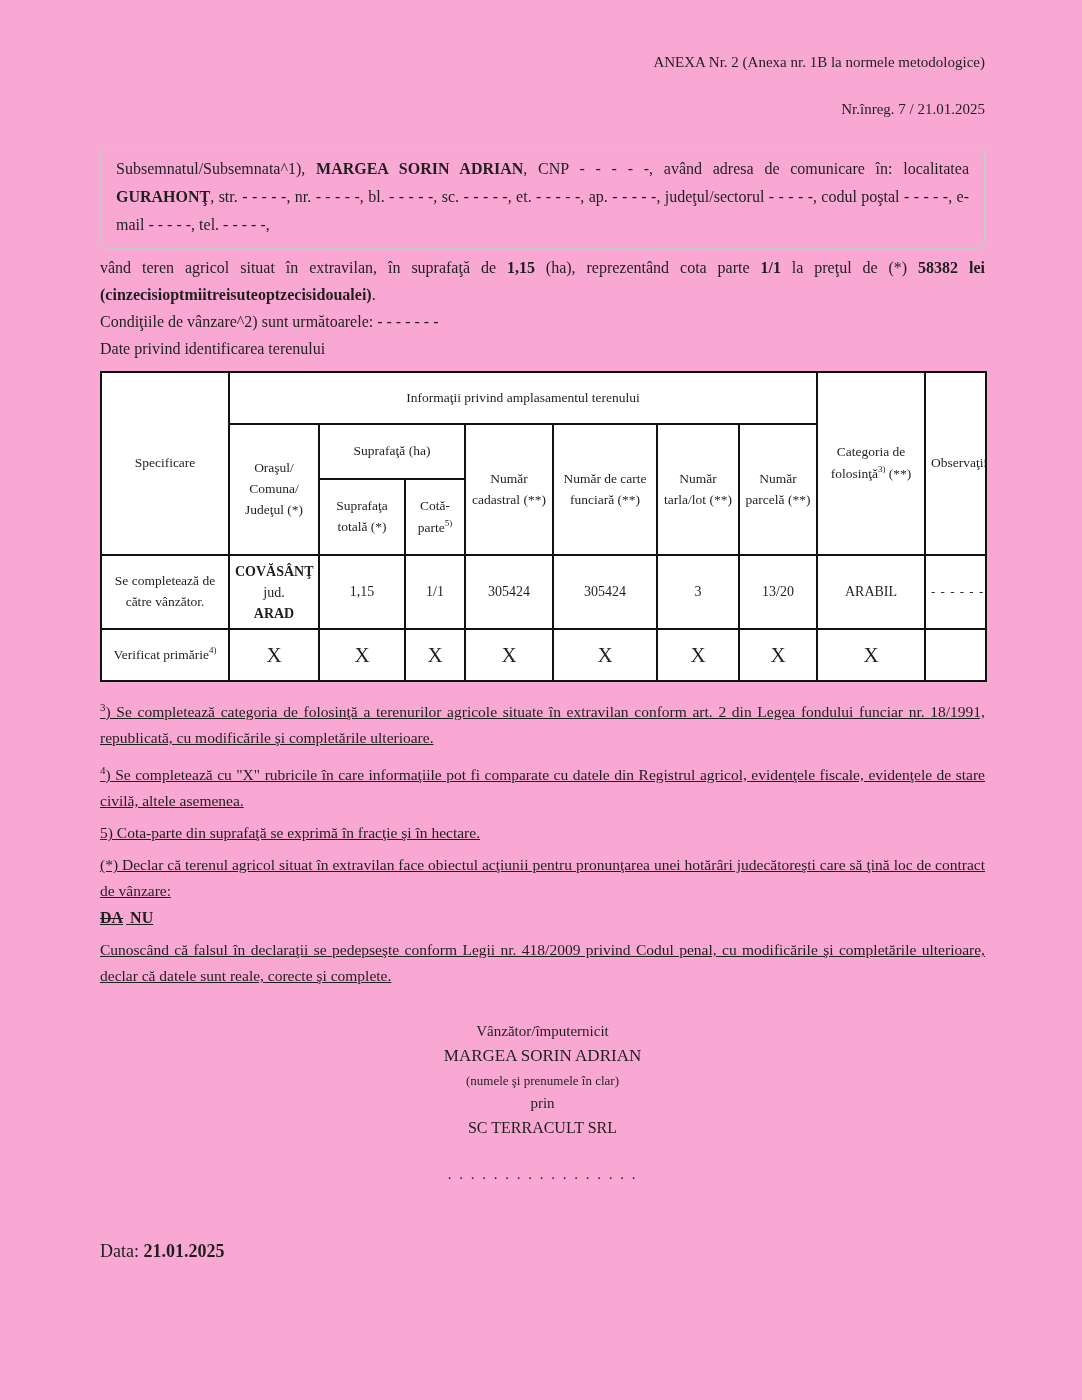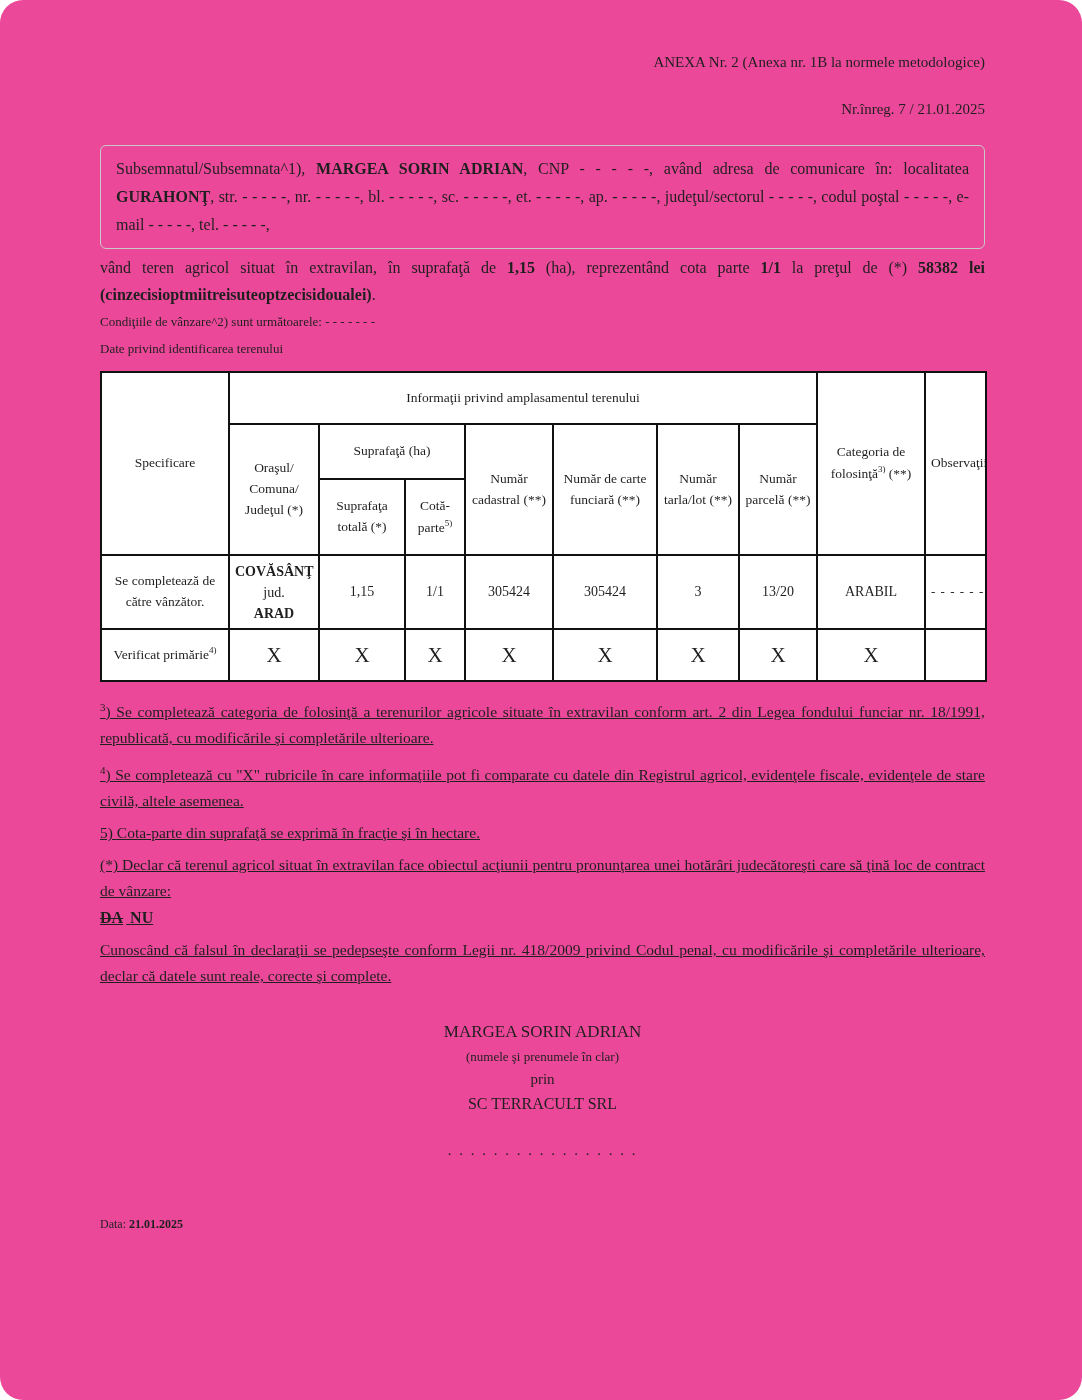--- a/index.html
+++ b/index.html
@@ -1,37 +1,37 @@
 <!DOCTYPE html>
 <html><head>
 <meta charset="utf-8">
 <style>
   * { margin:0; padding:0; box-sizing:border-box; }
   html,body { background:#ffffff; }
   .page {
-    position:relative; width:1082px; height:1400px; background:#ec4899;
-    font-family:"Liberation Serif", serif; color:#1f1f1f; overflow:hidden;border-radius:23px;
+    position:relative; width:1082px; height:1400px; background:#f9a8d4;
+    font-family:"Liberation Serif", serif; color:#1f1f1f; overflow:hidden;
   }
   .content { padding:46px 97px 0 100px; }
 
   .top-right { text-align:right; font-size:15px; }
   .anexa-line { margin-top:8px; }
   .nr-inreg { margin-top:30px; }
 
   .doc-title { text-align:center; font-weight:bold; font-size:16.5px; margin-top:30px; letter-spacing:.3px; }
 
   .intro-box {
     margin-top:27px; border:1px solid #c9c9c9; border-radius:6px;
     padding:9px 15px; font-size:16px; line-height:28px; text-align:justify;
   }
   .b { font-weight:bold; }
 
   .para { font-size:16px; line-height:27px; text-align:justify; }
   .sale-para { margin-top:5px; }
-  .plain-line { font-size:13px; line-height:27px;font-family:Liberation Serif, serif; }
+  .plain-line { font-size:16px; line-height:27px;font-family:Liberation Serif, serif; }
 
   table.land { margin-top:9px; border-collapse:collapse; table-layout:fixed; width:885px; font-size:13.5px; }
   table.land th, table.land td {
     border:2px solid #111111; text-align:center; vertical-align:middle;
     font-weight:normal; padding:3px 5px; line-height:1.55; background:#ffffff;
     overflow:hidden;
   }
   th.sub-left { text-align:left; padding-left:9px; }
   tr.hr1 { height:52px; } tr.hr2 { height:55px; } tr.hr3 { height:76px; }
   tr.dr1 { height:74px; } tr.dr2 { height:52px; }
@@ -48,21 +48,21 @@
   .da-strike { text-decoration:line-through; padding-right:3px; }
 
   .sig-block { margin-top:30px; text-align:center; }
   .sig-role { font-size:15px; line-height:24px; }
   .sig-name { font-size:17px; line-height:26px; }
   .sig-note { font-size:13px; line-height:23px; }
   .sig-prin { font-size:15px; line-height:23px; }
   .sig-company { font-size:16px; line-height:26px; }
   .sig-dots { font-size:15px; margin-top:25px; letter-spacing:2px; }
 
-  .date-line { margin-top:58px; font-size:12px; }
+  .date-line { margin-top:58px; font-size:18px; }
 </style>
 </head>
 <body>
 
 <div class="page">
   <div class="content">
 
     <div class="top-right">
       <div class="anexa-line">ANEXA Nr. 2 (Anexa nr. 1B la normele metodologice)</div>
       <div class="nr-inreg">Nr.înreg. 7 / 21.01.2025</div>
@@ -146,20 +146,21 @@
     <div class="footnotes">
       <p class="fnote"><sup>3</sup><span>) Se completează categoria de folosinţă a terenurilor agricole situate în extravilan conform art. 2 din Legea fondului funciar nr. 18/1991, republicată, cu modificările şi completările ulterioare.</span></p>
       <p class="fnote"><sup>4</sup><span>) Se completează cu "X" rubricile în care informaţiile pot fi comparate cu datele din Registrul agricol, evidenţele fiscale, evidenţele de stare civilă, altele asemenea.</span></p>
       <p class="fnote">5) Cota-parte din suprafaţă se exprimă în fracţie şi în hectare.</p>
       <p class="fnote">(*) Declar că terenul agricol situat în extravilan face obiectul acţiunii pentru pronunţarea unei hotărâri judecătoreşti care să ţină loc de contract de vânzare:</p>
       <p class="fnote danu"><span class="da-strike">DA</span> <span>NU</span></p>
       <p class="fnote">Cunoscând că falsul în declaraţii se pedepseşte conform Legii nr. 418/2009 privind Codul penal, cu modificările şi completările ulterioare, declar că datele sunt reale, corecte şi complete.</p>
     </div>
 
     <div class="sig-block">
+      <div class="sig-role">Vânzător/împuternicit</div>
       <div class="sig-name">MARGEA SORIN ADRIAN</div>
       <div class="sig-note">(numele şi prenumele în clar)</div>
       <div class="sig-prin">prin</div>
       <div class="sig-company">SC TERRACULT SRL</div>
       <div class="sig-dots">. . . . . . . . . . . . . . . . .</div>
     </div>
 
     <div class="date-line">
       <span>Data: </span><span class="b">21.01.2025</span>
     </div>

